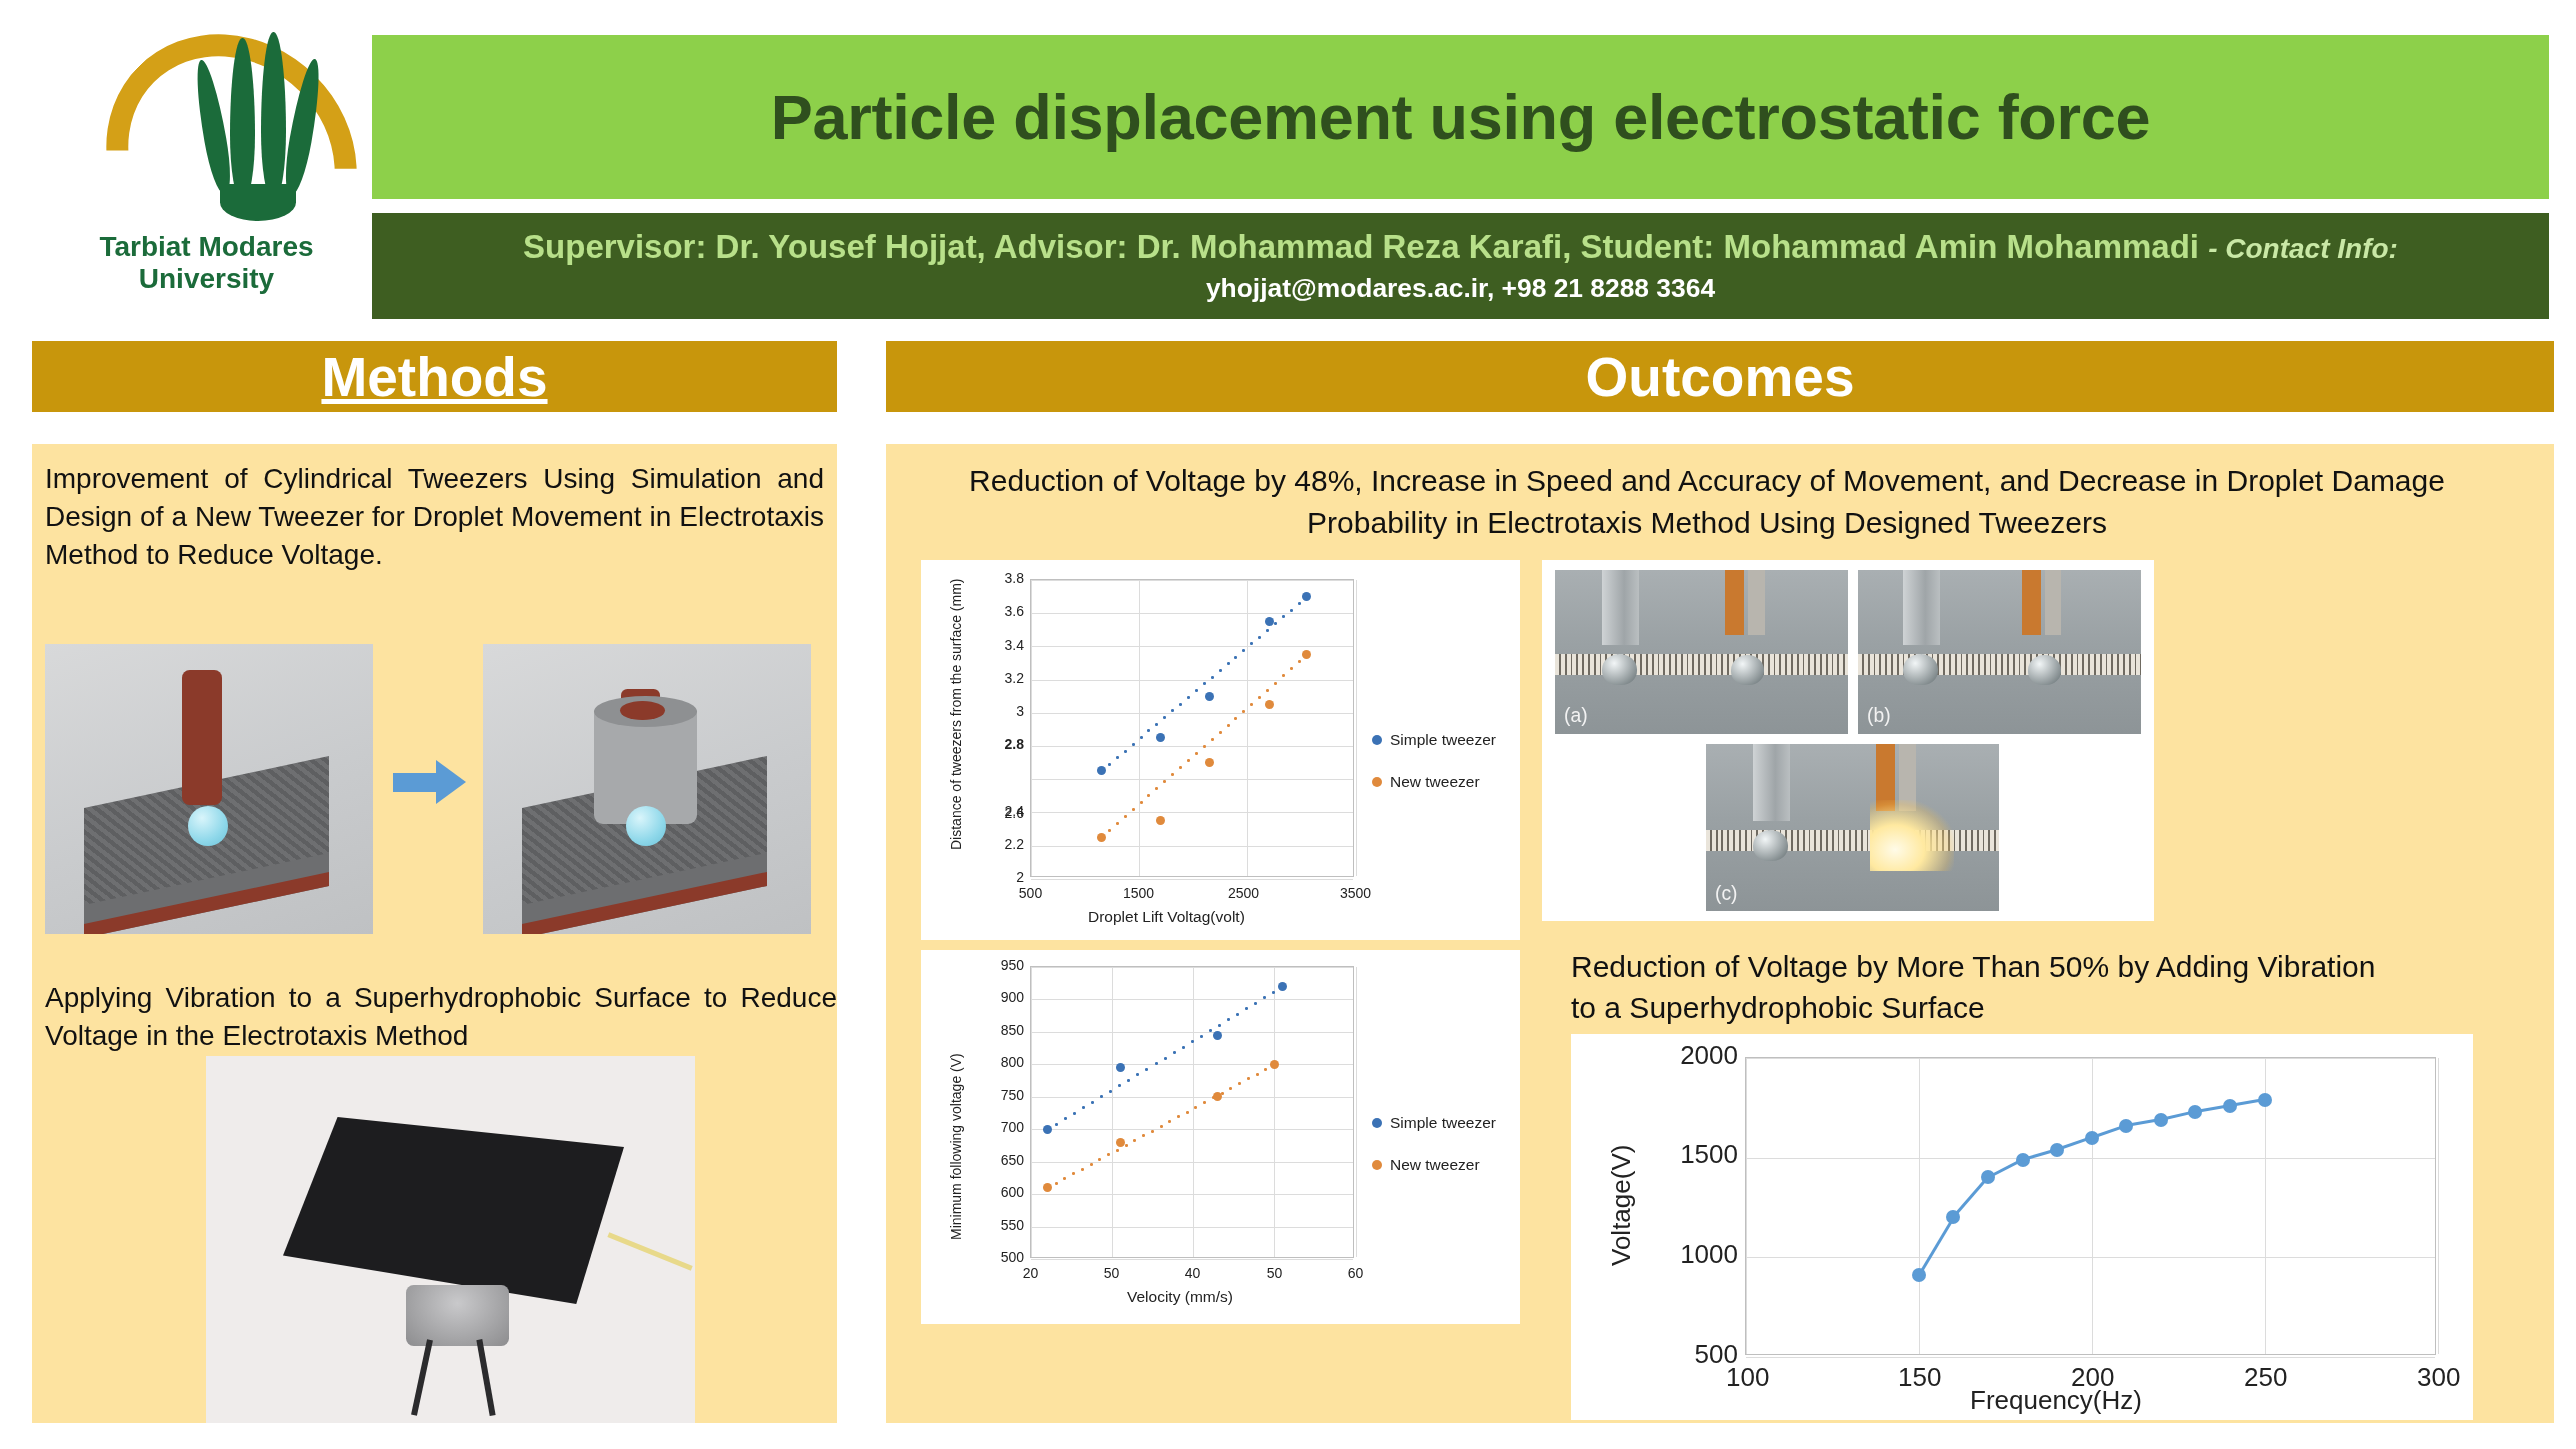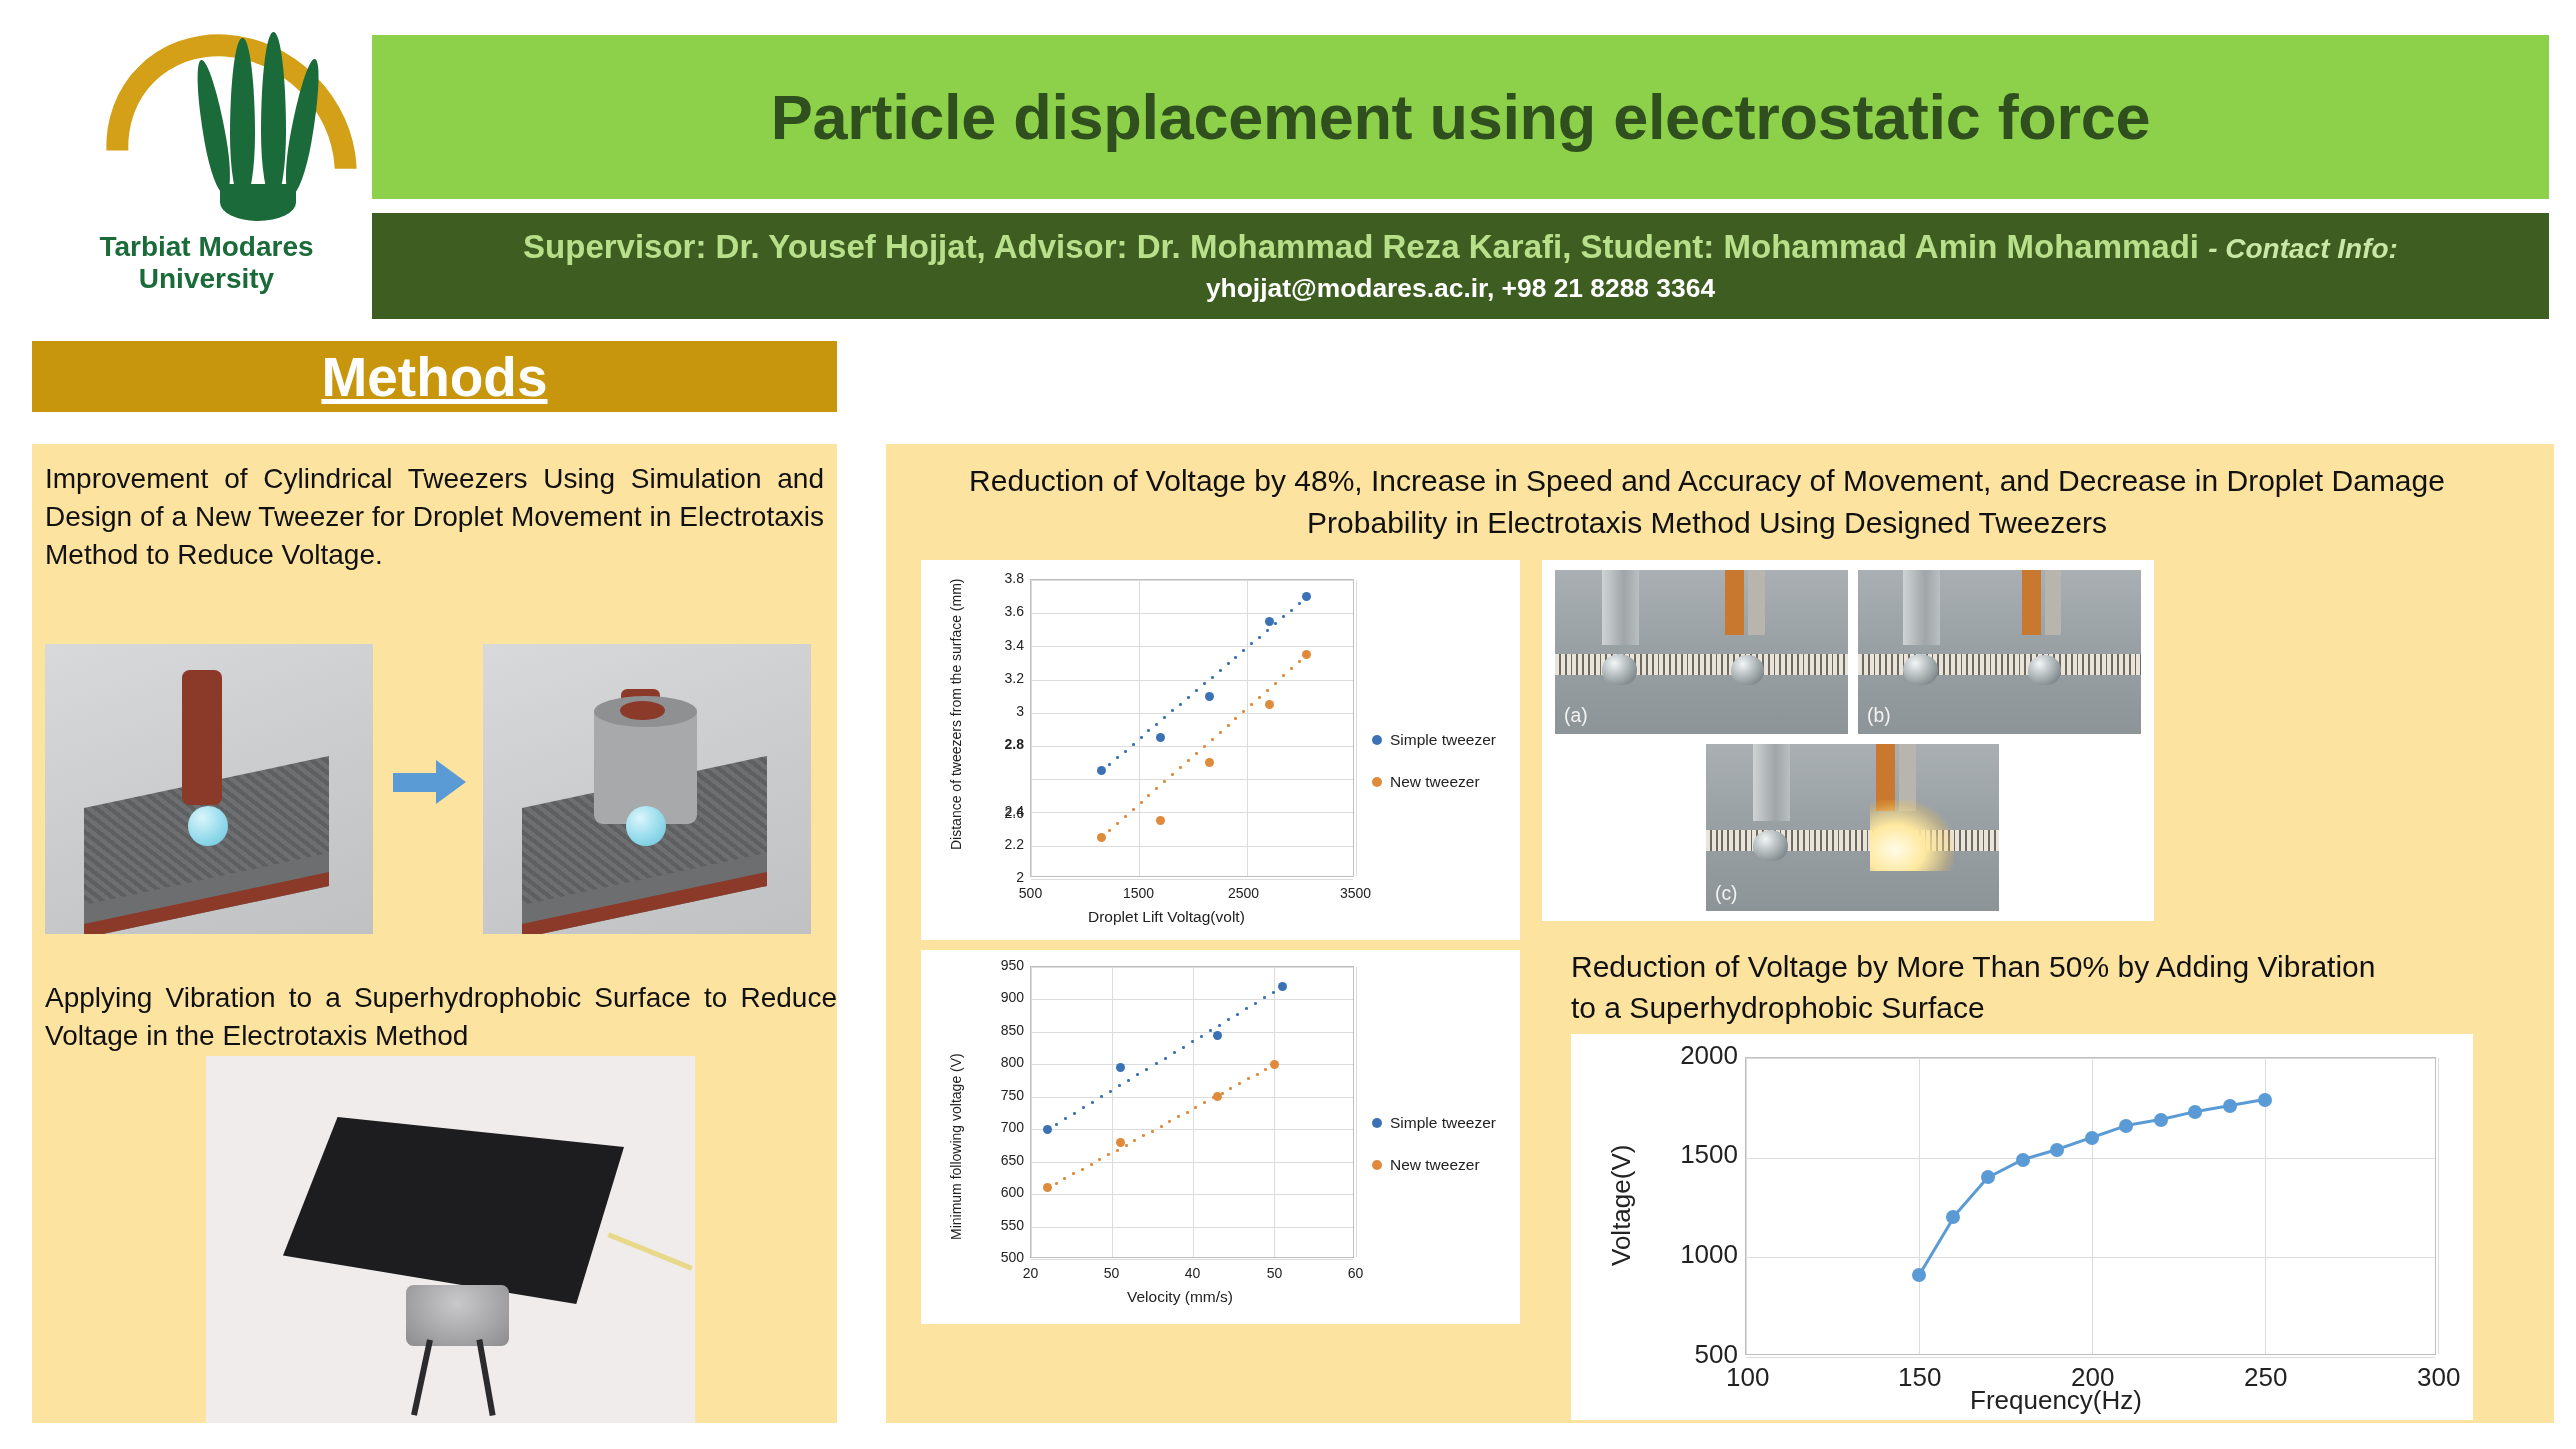--- a/index.html
+++ b/index.html
@@ -183,20 +183,23 @@
       <div class="authors-line1">
         <span>Supervisor: Dr. Yousef Hojjat, Advisor: Dr. Mohammad Reza Karafi, Student: Mohammad Amin Mohammadi</span>
         <span class="contact">- Contact Info:</span>
       </div>
       <div class="authors-line2">yhojjat@modares.ac.ir, +98 21 8288 3364</div>
     </div>
   </div>
 
   <div class="sec-head methods">
     <span>Methods</span>
+  </div>
+  <div class="sec-head outcomes">
+    <span>Outcomes</span>
   </div>
 
   <div class="panel methods"></div>
   <div class="panel outcomes"></div>
 
   <div class="m-text m-text1">Improvement of Cylindrical Tweezers Using Simulation and Design of a New Tweezer for Droplet Movement in Electrotaxis Method to Reduce Voltage.</div>
 
   <div class="m-img1">
     <div class="plate"></div>
       <div class="plate-top"></div>

